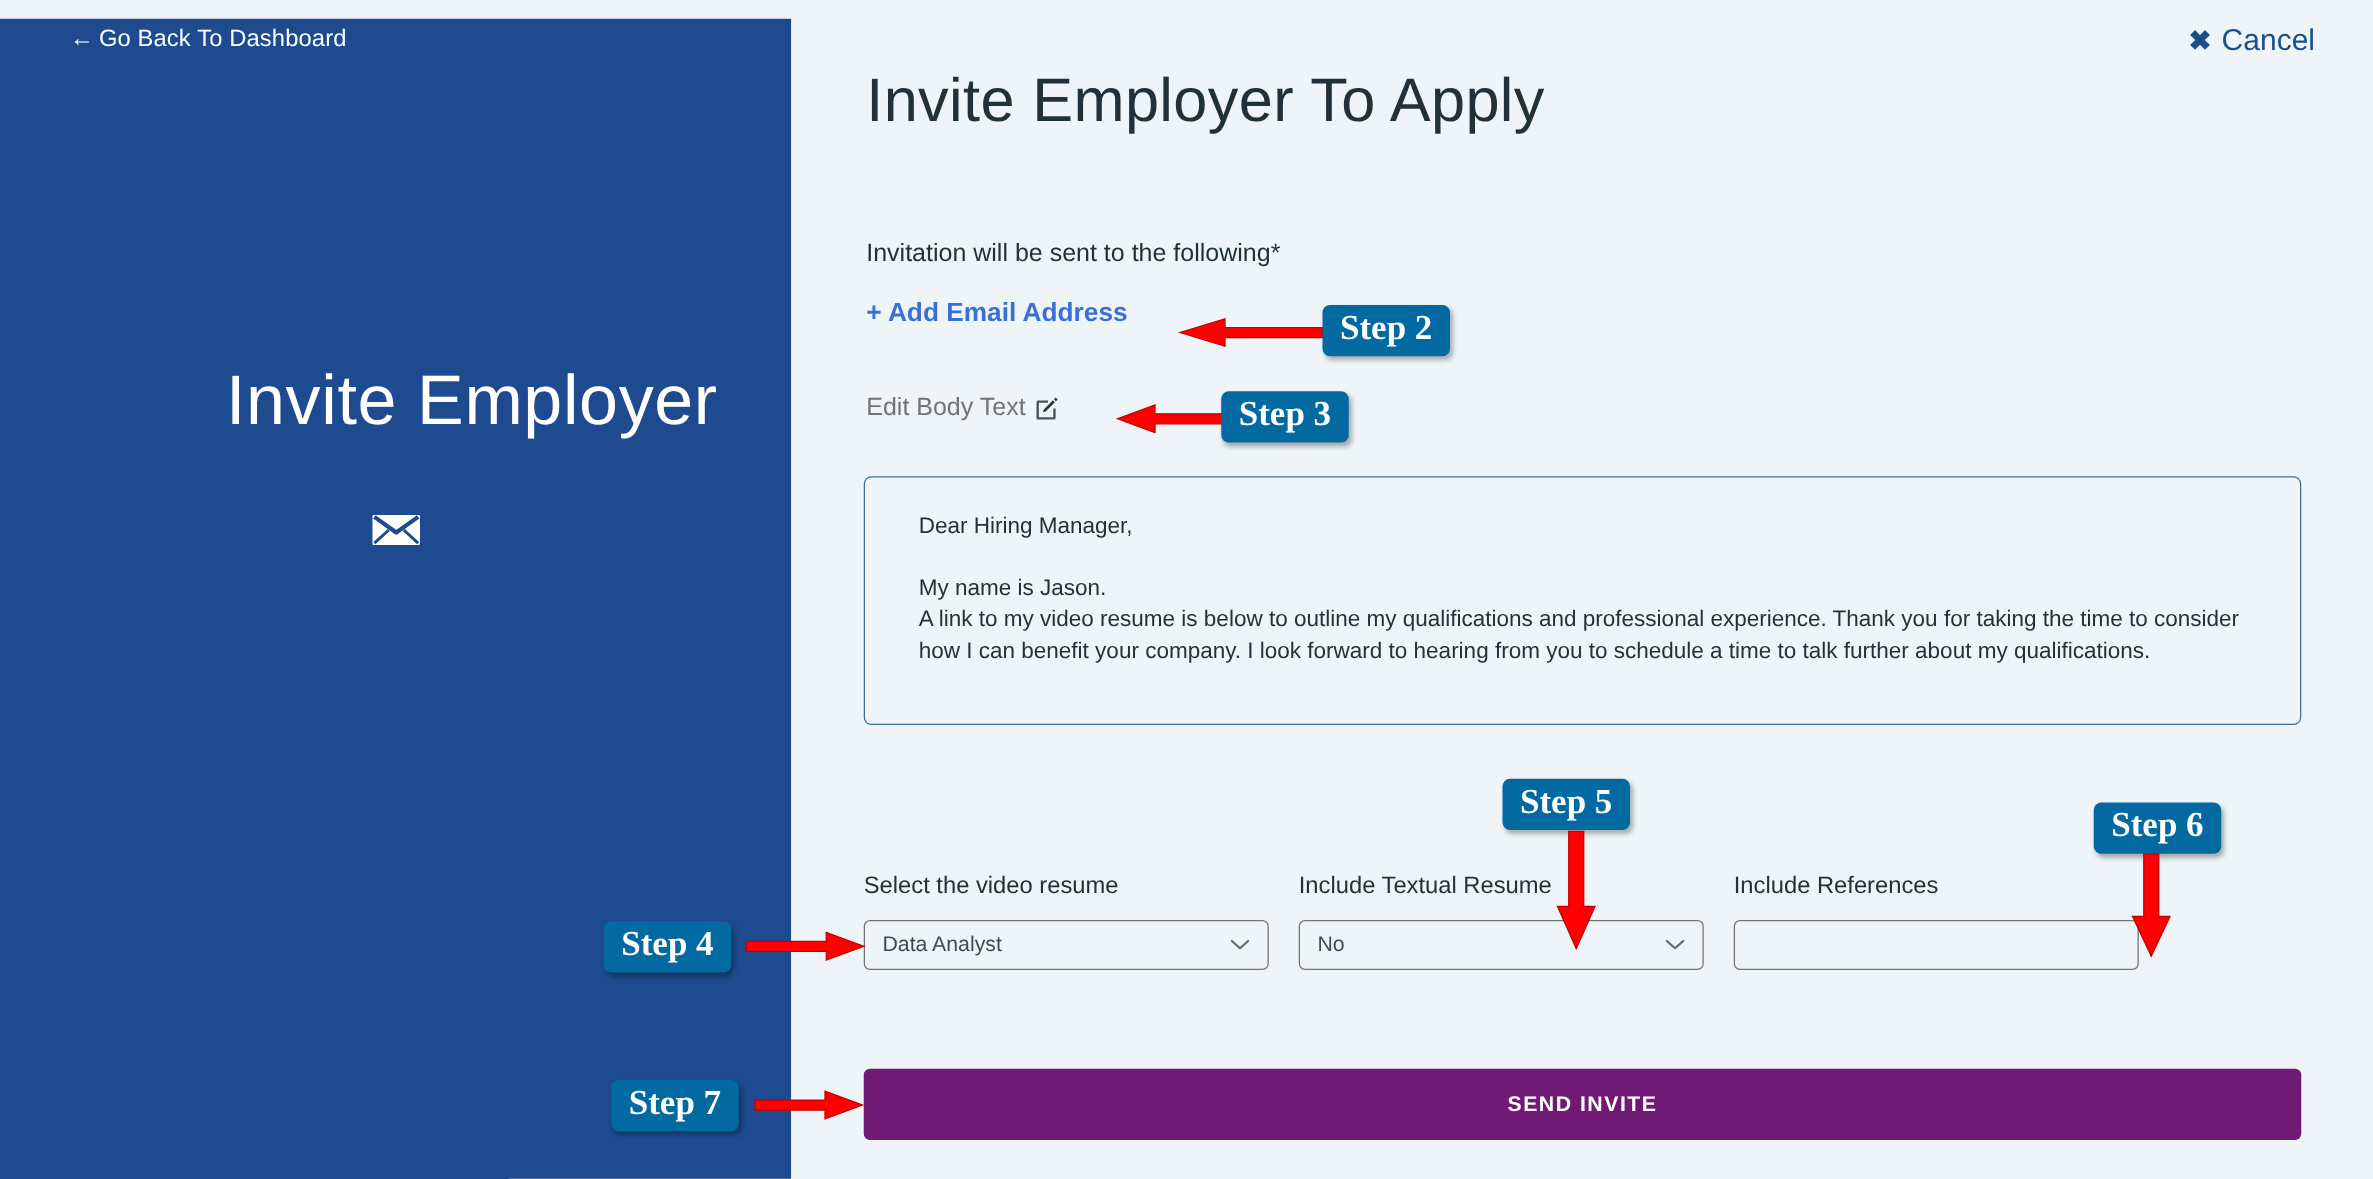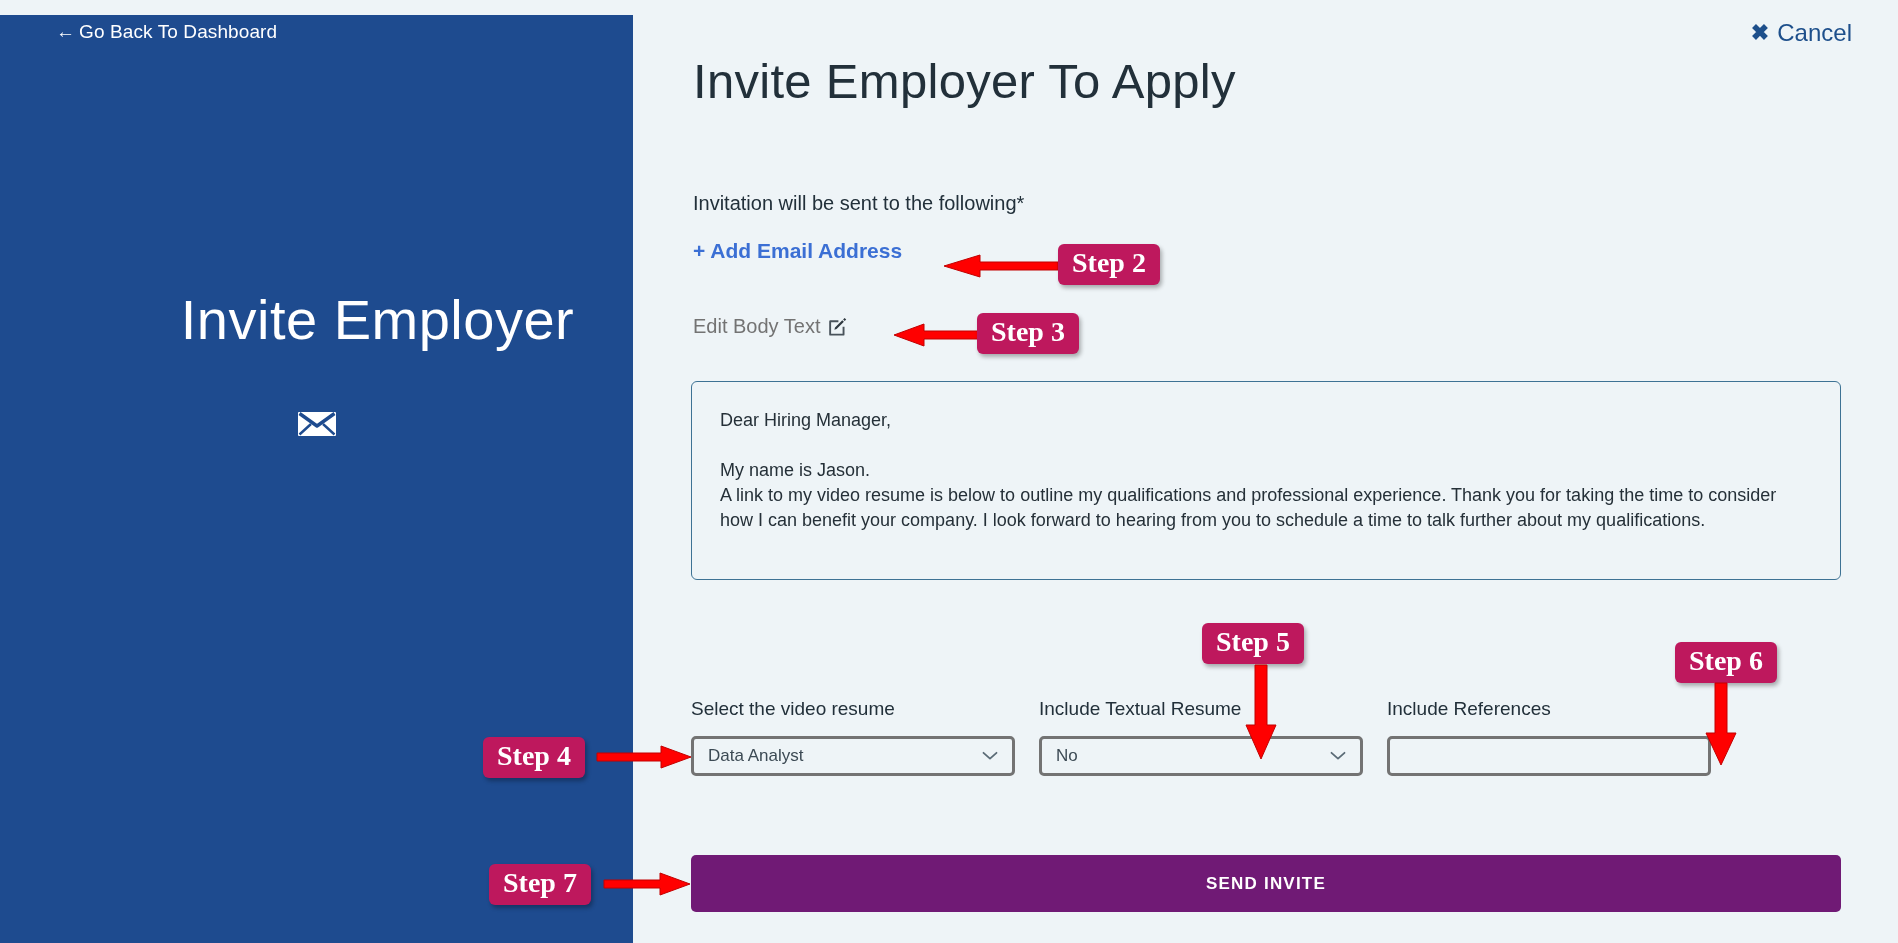--- a/index.html
+++ b/index.html
@@ -100,21 +100,21 @@
     color: #737373;
   }
   #edit-pencil-icon { display: inline-flex; cursor: pointer; }
 
   #body-text-box {
     position: absolute; left: 58px; top: 366px;
     width: 1150px; height: 199px;
     border: 1.4px solid #3d7294;
     border-radius: 6px;
     background: #eef4f7;
-    padding: 26px 28px;
+    padding: 26px 43px;
     font-size: 18px;
     line-height: 25px;
     color: #253038;
     overflow: hidden;
   }
   #body-text-box p { margin: 0; }
   #body-text-box .gap { height: 25px; }
 
   
   #form-row {
@@ -128,21 +128,21 @@
     font-size: 19px;
     color: #22303a;
     margin-bottom: 16px;
     display: block;
     white-space: nowrap;
   }
   .field-control {
     position: relative;
     width: 100%;
     height: 40px;
-    border: 3px solid #737373;
+    border: 1px solid #737373;
     border-radius: 5px;
     background: #eef4f7;
     display: flex; align-items: center;
     padding: 0 14px;
     font-size: 17px;
     color: #3c4a54;
     cursor: pointer;
   }
   .chevron {
     position: absolute; right: 14px; top: 50%;
@@ -157,21 +157,21 @@
     border: none;
     border-radius: 5px;
     font-size: 17px;
     font-weight: 700;
     letter-spacing: 1.2px;
     font-family: "Liberation Sans", sans-serif;
     cursor: pointer;
   }
   .badge {
     position: absolute;
-    background: #be185d;
+    background: #0369a1;
     color: #ffffff;
     font-family: "Liberation Serif", serif;
     font-size: 28px;
     font-weight: 700;
     border-radius: 6px;
     padding: 4px 14px 6px 14px;
     white-space: nowrap;
     box-shadow: 2px 3px 4px rgba(0,0,0,.30);
     line-height: 1.1;
   }

